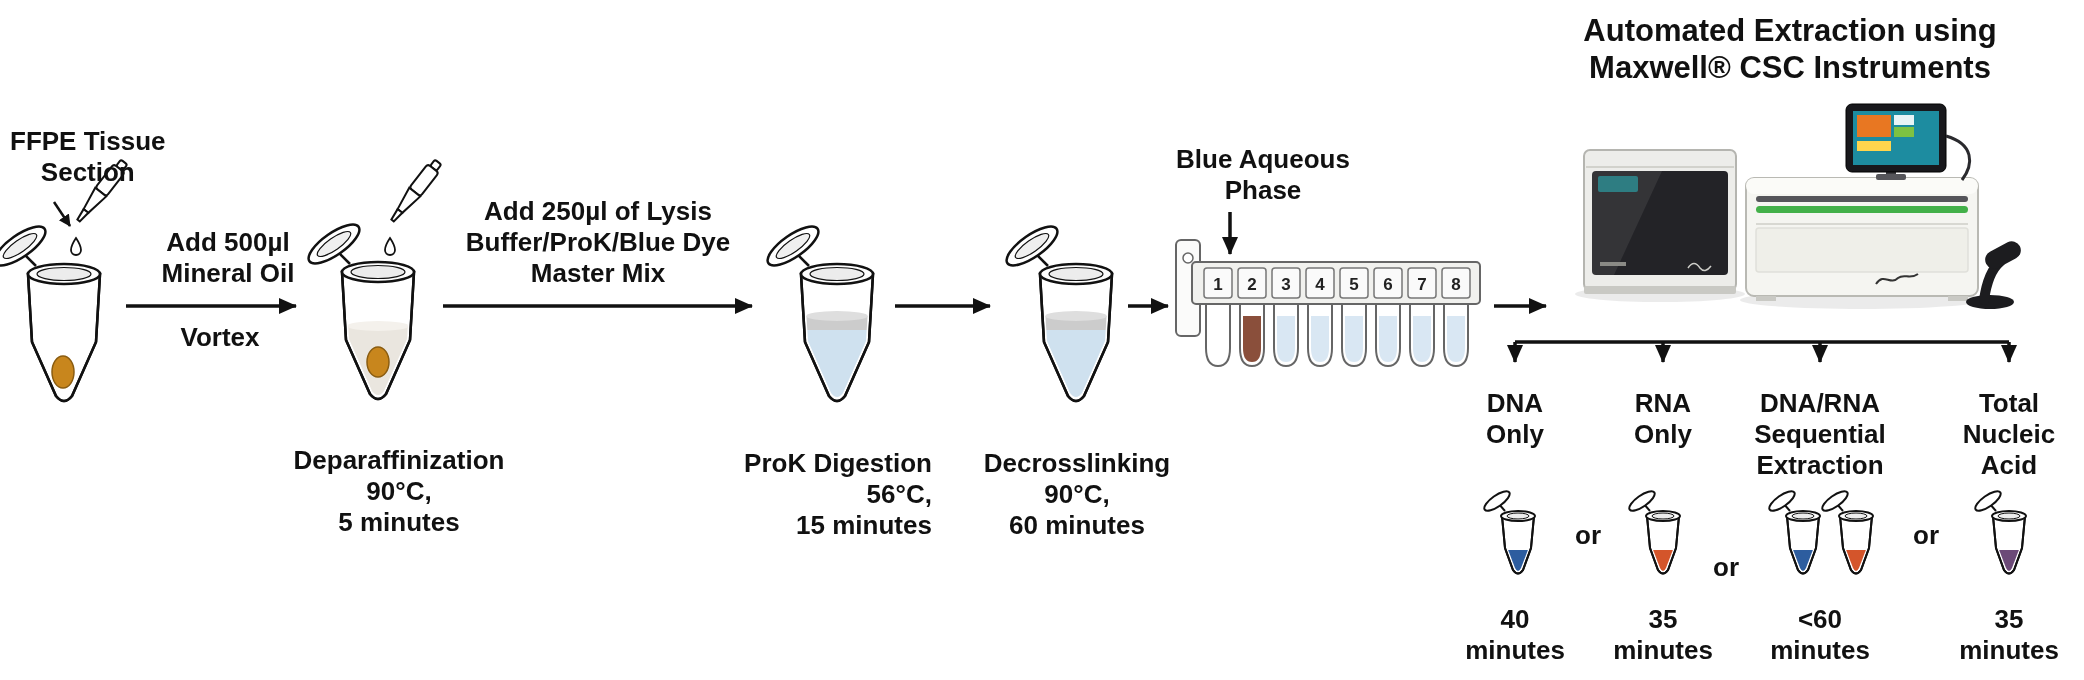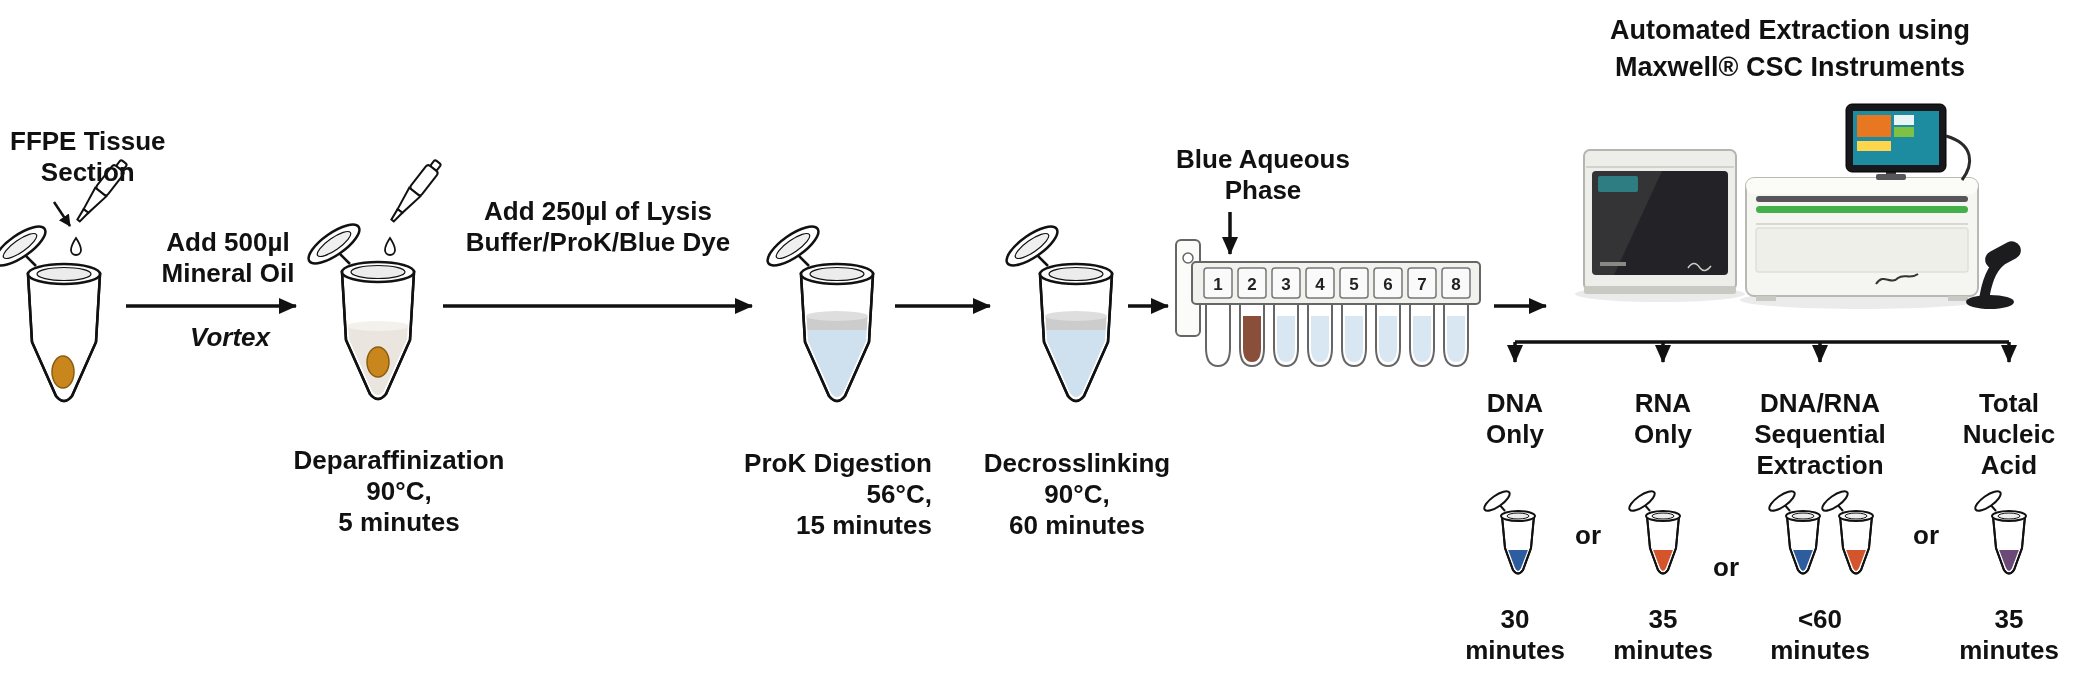--- a/index.html
+++ b/index.html
@@ -6,21 +6,21 @@
   .canvas{
     position:relative;width:2084px;height:680px;background:#fff;
     font-family:"Liberation Sans",sans-serif;overflow:hidden;color:#111;
   }
   .art{position:absolute;left:0;top:0;}
   .t{
     position:absolute;font-weight:700;font-size:26px;line-height:31px;
     text-align:center;transform:translateX(-50%);white-space:nowrap;color:#111;
   }
   .t.left{transform:none;text-align:center;}
-  .t.title{font-size:27px;line-height:37px;}
+  .t.title{font-size:31px;line-height:37px;}
   .strip-num{font-family:"Liberation Sans",sans-serif;font-weight:700;font-size:17px;fill:#222;}
 </style>
 </head>
 <body>
 
 <div class="canvas">
 
   <svg class="art" width="2084" height="680" viewBox="0 0 2084 680">
     <defs>
       <marker id="ah" markerUnits="userSpaceOnUse" markerWidth="20" markerHeight="18" refX="17" refY="8" orient="auto">
@@ -270,27 +270,28 @@
 
   <div class="t left" style="left:10px;top:126px;">
     <div>FFPE Tissue</div>
     <div>Section</div>
   </div>
 
   <div class="t" style="left:228px;top:227px;">
     <div>Add 500µl</div>
     <div>Mineral Oil</div>
   </div>
-  <div class="t" style="left:230px;top:322px;font-style:italic;">
+  <div class="t" style="left:220px;top:322px;">
     <div>Vortex</div>
   </div>
 
   <div class="t" style="left:598px;top:196px;">
     <div>Add 250µl of Lysis</div>
     <div>Buffer/ProK/Blue Dye</div>
+    <div>Master Mix</div>
   </div>
 
   <div class="t" style="left:399px;top:445px;">
     <div>Deparaffinization</div>
     <div>90°C,</div>
     <div>5 minutes</div>
   </div>
 
   <div class="t" style="left:838px;top:448px;text-align:right;">
     <div>ProK Digestion</div>
@@ -331,21 +332,21 @@
     <div>Total</div>
     <div>Nucleic</div>
     <div>Acid</div>
   </div>
 
   <div class="t" style="left:1588px;top:520px;">or</div>
   <div class="t" style="left:1726px;top:552px;">or</div>
   <div class="t" style="left:1926px;top:520px;">or</div>
 
   <div class="t" style="left:1515px;top:604px;">
-    <div>30</div>
+    <div>40</div>
     <div>minutes</div>
   </div>
   <div class="t" style="left:1663px;top:604px;">
     <div>35</div>
     <div>minutes</div>
   </div>
   <div class="t" style="left:1820px;top:604px;">
     <div>&lt;60</div>
     <div>minutes</div>
   </div>

